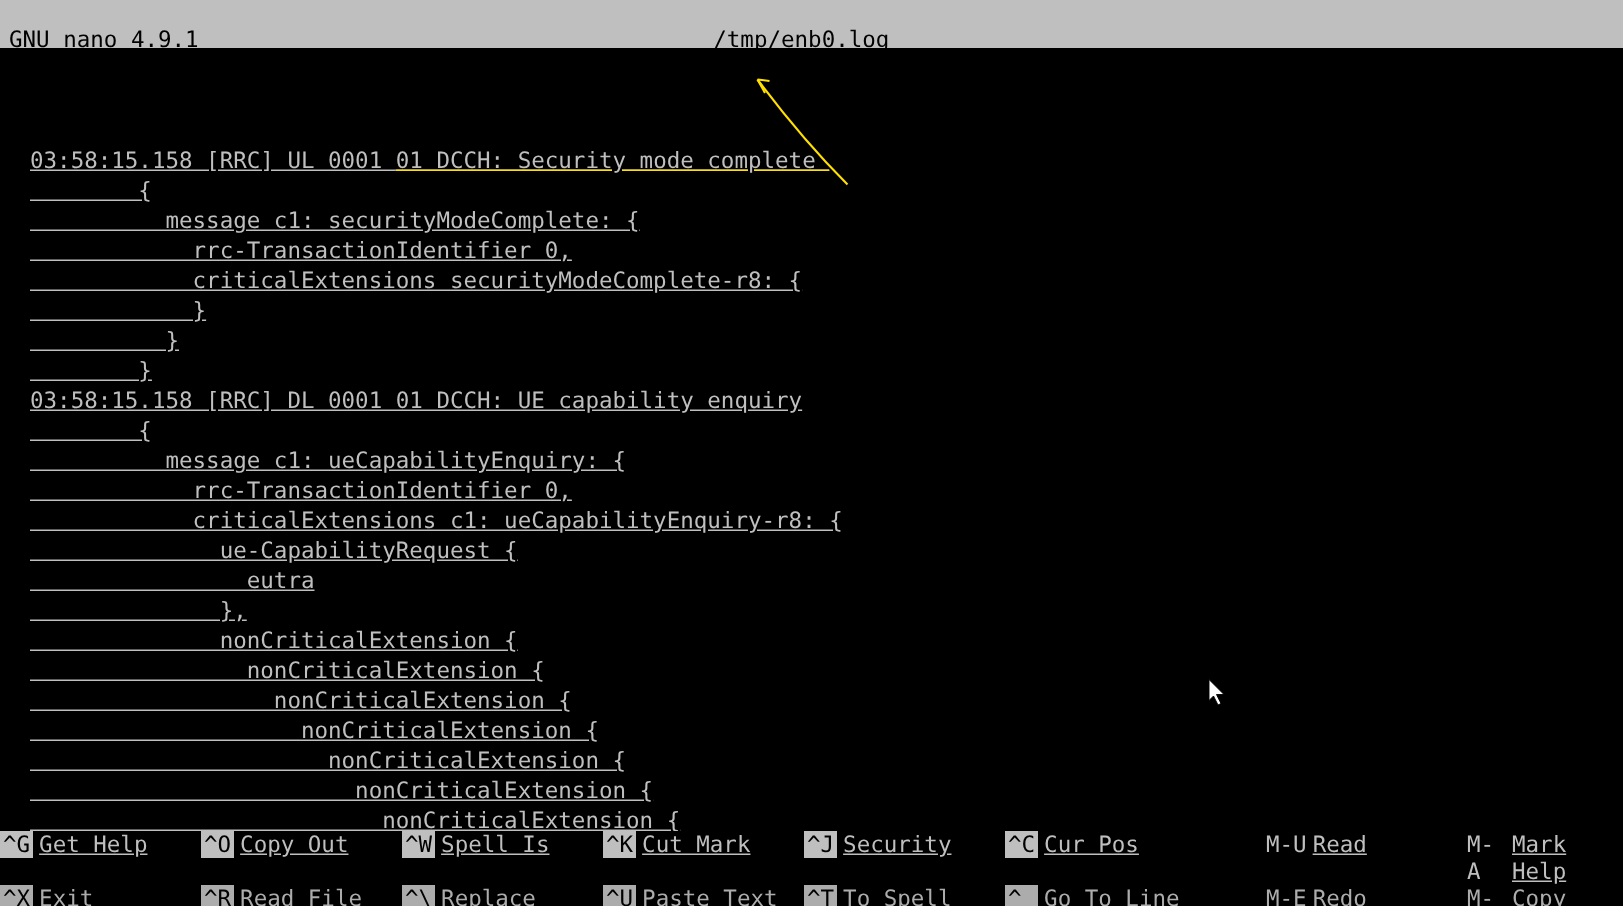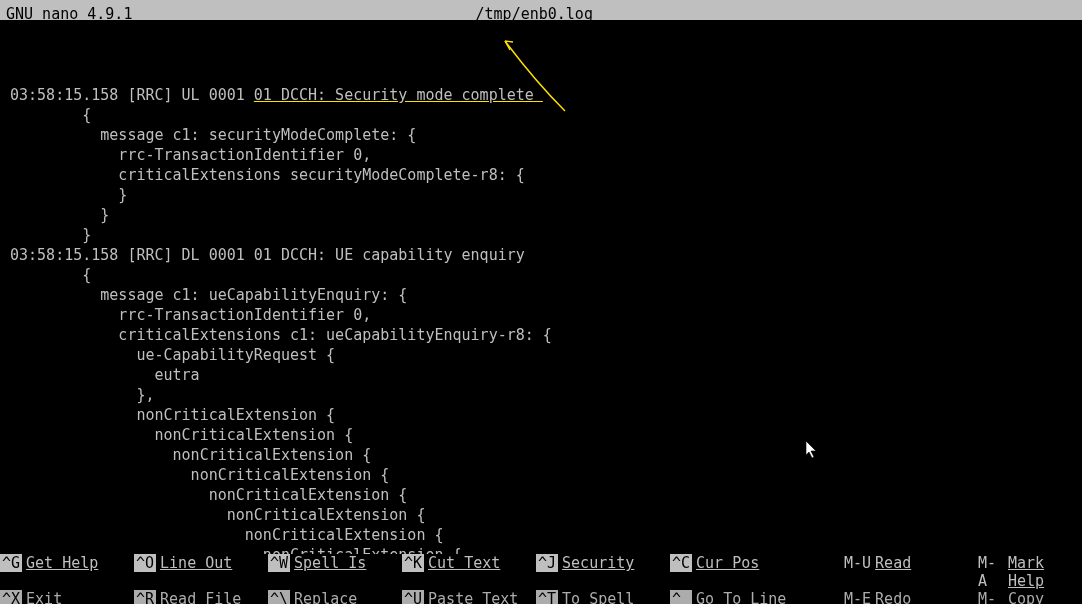--- a/index.html
+++ b/index.html
@@ -1,21 +1,21 @@
 <!DOCTYPE html>
 <html><head>
 <meta charset="utf-8">
 <style>
   * { margin:0; padding:0; box-sizing:border-box; }
   html,body { width:1082px; height:604px; background:#000; font-family:"DejaVu Sans Mono","Courier New",monospace; font-size:15px; color:#bfbfbf; overflow:hidden; }
-  .titlebar { background:#bfbfbf; height:20px; line-height:20px; color:#000; padding:4px 6px; display:flex; }
+  .titlebar { background:#bfbfbf; height:20px; line-height:20px; color:#000; padding:16px 6px; display:flex; }
   .titlebar .left { flex:0 0 auto; }
   .titlebar .center { flex:1; text-align:center; }
   .editor { position:relative; padding:5px 0 0 0; height:544px; white-space:pre; line-height:20px; }
-  .editor .line { padding-left:10px; }
+  .editor .line { padding-left:20px;text-decoration:underline; }
   .u { text-decoration:underline; text-decoration-color:#ffe000; }
   .annotation { position:absolute; left:567px; top:80px; color:#ffe000; font-family:Calibri,Arial,sans-serif; font-size:18px; }
   .arrow { position:absolute; left:400px; top:16px; width:180px; height:100px; pointer-events:none; }
   .cursor-ptr { position:absolute; left:805px; top:420px; }
   .shortcuts { position:absolute; bottom:0; left:0; width:100%; background:#000; }
   .srow { display:flex; }
   .cell { display:flex; align-items:flex-start; width:134px; }
   .key { background:#bfbfbf; color:#000; padding:0 2px; margin-right:4px; display:inline-block; min-width:18px; text-align:center;}
   .keym { color:#bfbfbf; margin-right:4px; display:inline-block; min-width:26px;margin-left:40px;}
   .lbl { color:#bfbfbf;text-decoration:underline; }
@@ -41,29 +41,29 @@
 <div class="line"><span>03:58:15.158 [RRC] UL 0001 </span><span class="u">01 DCCH: Security mode complete </span></div><div class="line">        {</div><div class="line">          message c1: securityModeComplete: {</div><div class="line">            rrc-TransactionIdentifier 0,</div><div class="line">            criticalExtensions securityModeComplete-r8: {</div><div class="line">            }</div><div class="line">          }</div><div class="line">        }</div><div class="line"></div><div class="line">03:58:15.158 [RRC] DL 0001 01 DCCH: UE capability enquiry</div><div class="line">        {</div><div class="line">          message c1: ueCapabilityEnquiry: {</div><div class="line">            rrc-TransactionIdentifier 0,</div><div class="line">            criticalExtensions c1: ueCapabilityEnquiry-r8: {</div><div class="line">              ue-CapabilityRequest {</div><div class="line">                eutra</div><div class="line">              },</div><div class="line">              nonCriticalExtension {</div><div class="line">                nonCriticalExtension {</div><div class="line">                  nonCriticalExtension {</div><div class="line">                    nonCriticalExtension {</div><div class="line">                      nonCriticalExtension {</div><div class="line">                        nonCriticalExtension {</div><div class="line">                          nonCriticalExtension {</div><div class="line">                            nonCriticalExtension {</div></div>
 
 <div class="shortcuts">
   <div class="srow" id="srow1">
       <div class="cell">
         <span class="key">^G</span>
         <span class="lbl"> Get Help</span>
       </div>
       <div class="cell">
         <span class="key">^O</span>
-        <span class="lbl"> Line Out</span>
+        <span class="lbl"> Copy Out</span>
       </div>
       <div class="cell">
         <span class="key">^W</span>
         <span class="lbl"> Spell Is</span>
       </div>
       <div class="cell">
         <span class="key">^K</span>
-        <span class="lbl"> Cut Text</span>
+        <span class="lbl"> Cut Mark</span>
       </div>
       <div class="cell">
         <span class="key">^J</span>
         <span class="lbl"> Security</span>
       </div>
       <div class="cell">
         <span class="key">^C</span>
         <span class="lbl"> Cur Pos</span>
       </div>
       <div class="cell">

